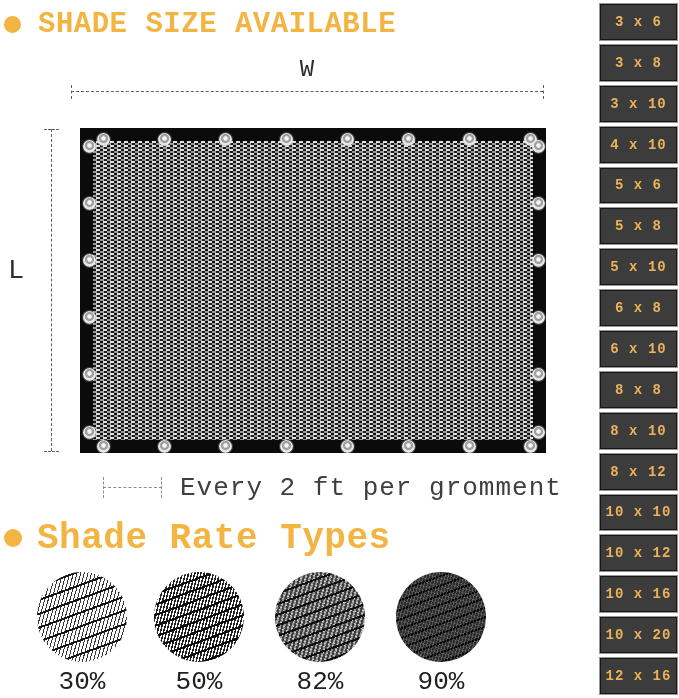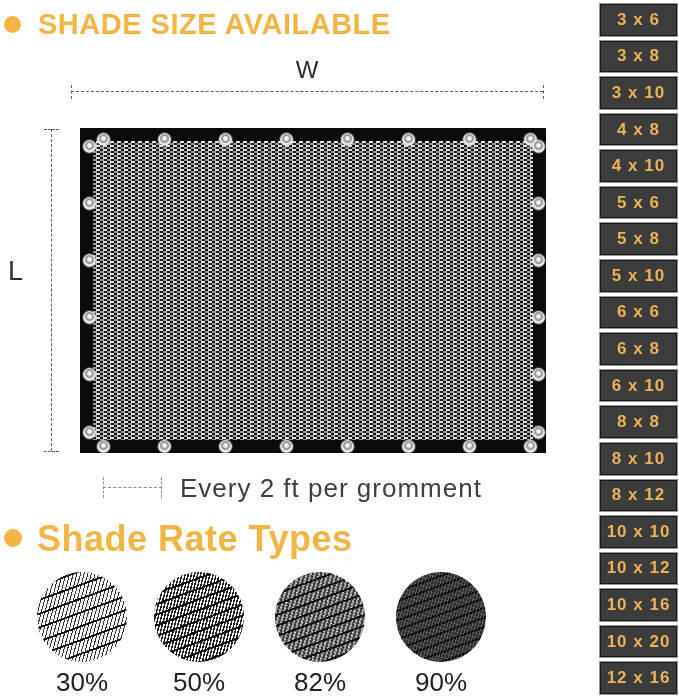--- a/index.html
+++ b/index.html
@@ -1,18 +1,18 @@
 <!DOCTYPE html>
 <html><head>
 <meta charset="utf-8">
 <style>
   html,body{margin:0;padding:0;background:#ffffff;}
   .canvas{
     position:relative;width:679px;height:698px;background:#fff;overflow:hidden;
-    font-family:Liberation Sans, sans-serif;
+    font-family:Liberation Mono, monospace;
   }
   
   .bullet{position:absolute;border-radius:50%;background:#F2B544;}
   .h1-bullet{left:4px;top:16px;width:17px;height:17px;}
   .h1-text{position:absolute;left:38px;top:8px;font-size:29px;font-weight:800;
     color:#F2B544;letter-spacing:.5px;white-space:nowrap;}
   .h2-bullet{left:4px;top:529px;width:18px;height:18px;}
   .h2-text{position:absolute;left:37px;top:518px;font-size:36px;font-weight:800;
     color:#F2B544;letter-spacing:.5px;white-space:nowrap;}
   
@@ -58,21 +58,21 @@
   .rate-4{background-color:#2b2b2b;background-image:
     repeating-linear-gradient(105deg, rgba(255,255,255,0.2) 0 1px, transparent 1px 3px),
     repeating-linear-gradient(160deg, rgba(0,0,0,0.95) 0 2px, transparent 2px 9px),
     repeating-linear-gradient(15deg, rgba(255,255,255,0.12) 0 1px, transparent 1px 4px);}
   
   .size-list{position:absolute;left:599px;top:3px;width:79px;height:692px;
     display:flex;flex-direction:column;gap:3px;box-sizing:border-box;}
   .size-box{flex:1;background:#3c3c3c;border:1px solid #979797;
     box-shadow:inset 0 0 0 1px #161616;
     display:flex;align-items:center;justify-content:center;
-    color:#EAB259;font-size:17px;font-weight:600;letter-spacing:1px;}
+    color:#EAB259;font-size:14px;font-weight:600;letter-spacing:1px;}
 </style>
 </head>
 <body>
 
 <div class="canvas">
 
   <div class="bullet h1-bullet"></div>
   <div class="h1-text">SHADE SIZE AVAILABLE</div>
 
   <div class="w-label">W</div>
@@ -143,26 +143,24 @@
       <div class="rate-group" style="left: 396px;">
         <div class="rate-circle rate-4"></div>
         <div class="rate-label">90%</div>
       </div>
     </div>
 
   <div class="size-list">
       <div class="size-box">3 x 6</div>
       <div class="size-box">3 x 8</div>
       <div class="size-box">3 x 10</div>
-      <div class="size-box">4 x 8</div>
       <div class="size-box">4 x 10</div>
       <div class="size-box">5 x 6</div>
       <div class="size-box">5 x 8</div>
       <div class="size-box">5 x 10</div>
-      <div class="size-box">6 x 6</div>
       <div class="size-box">6 x 8</div>
       <div class="size-box">6 x 10</div>
       <div class="size-box">8 x 8</div>
       <div class="size-box">8 x 10</div>
       <div class="size-box">8 x 12</div>
       <div class="size-box">10 x 10</div>
       <div class="size-box">10 x 12</div>
       <div class="size-box">10 x 16</div>
       <div class="size-box">10 x 20</div>
       <div class="size-box">12 x 16</div>

